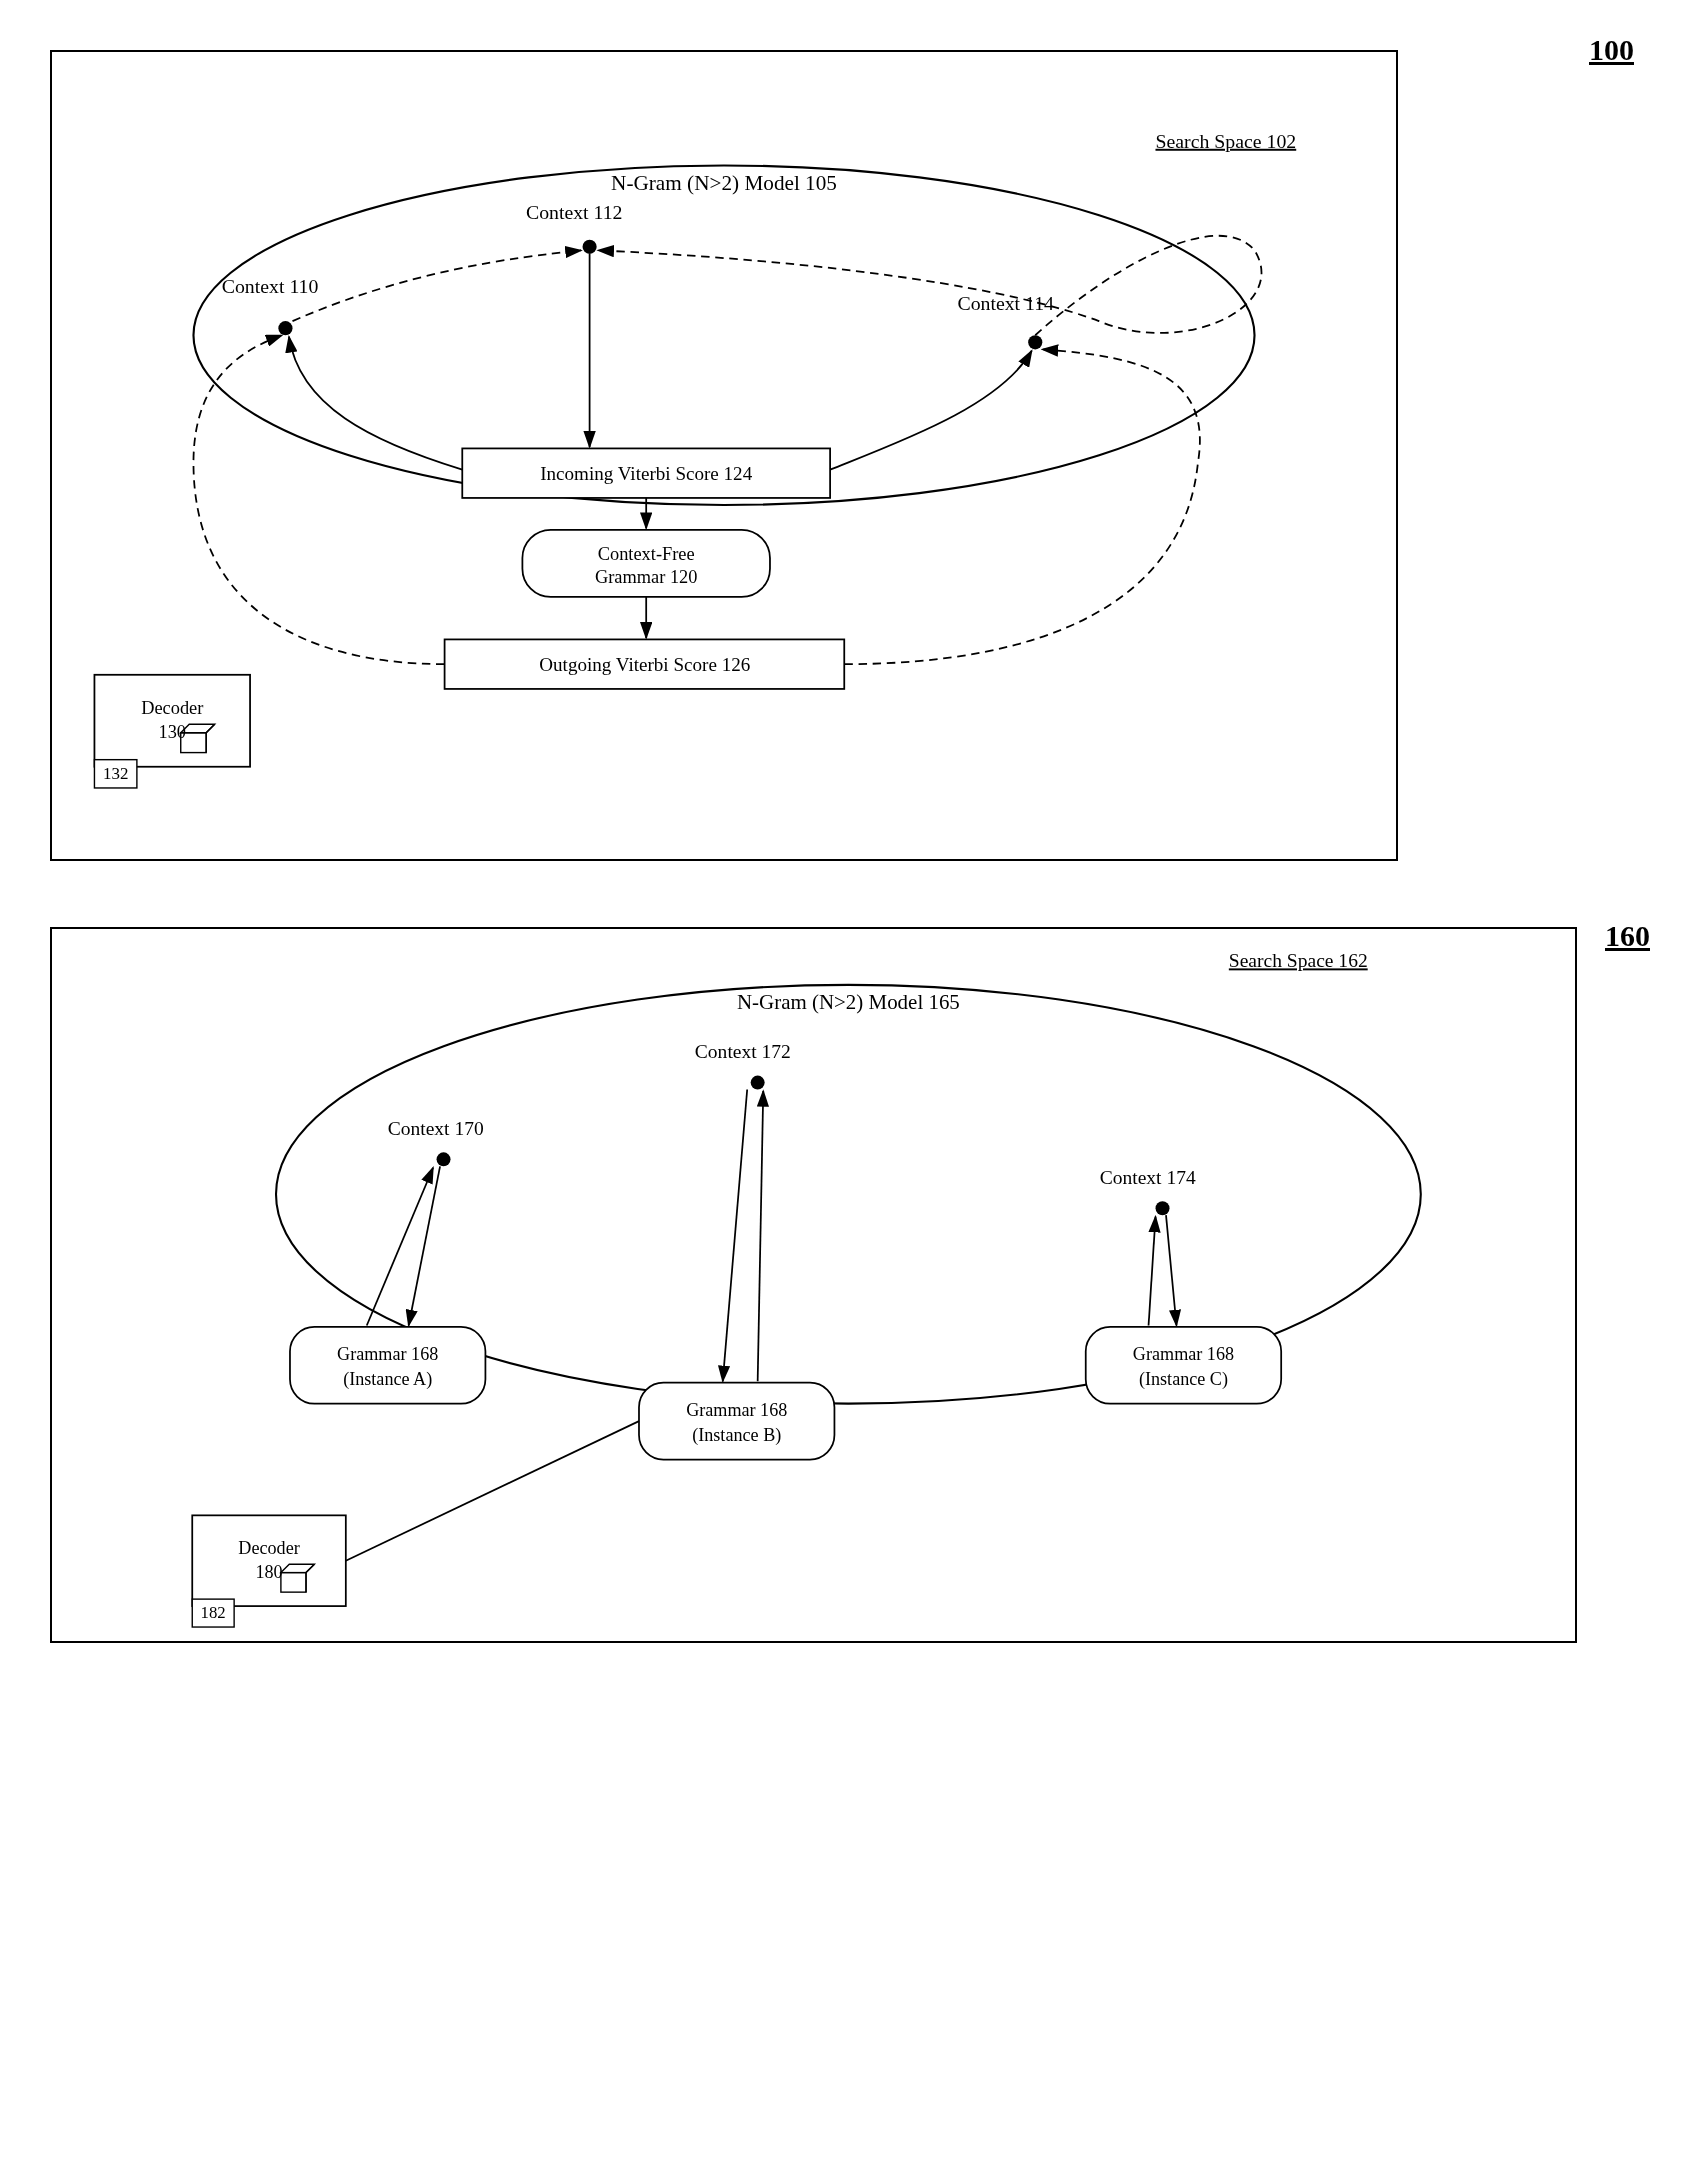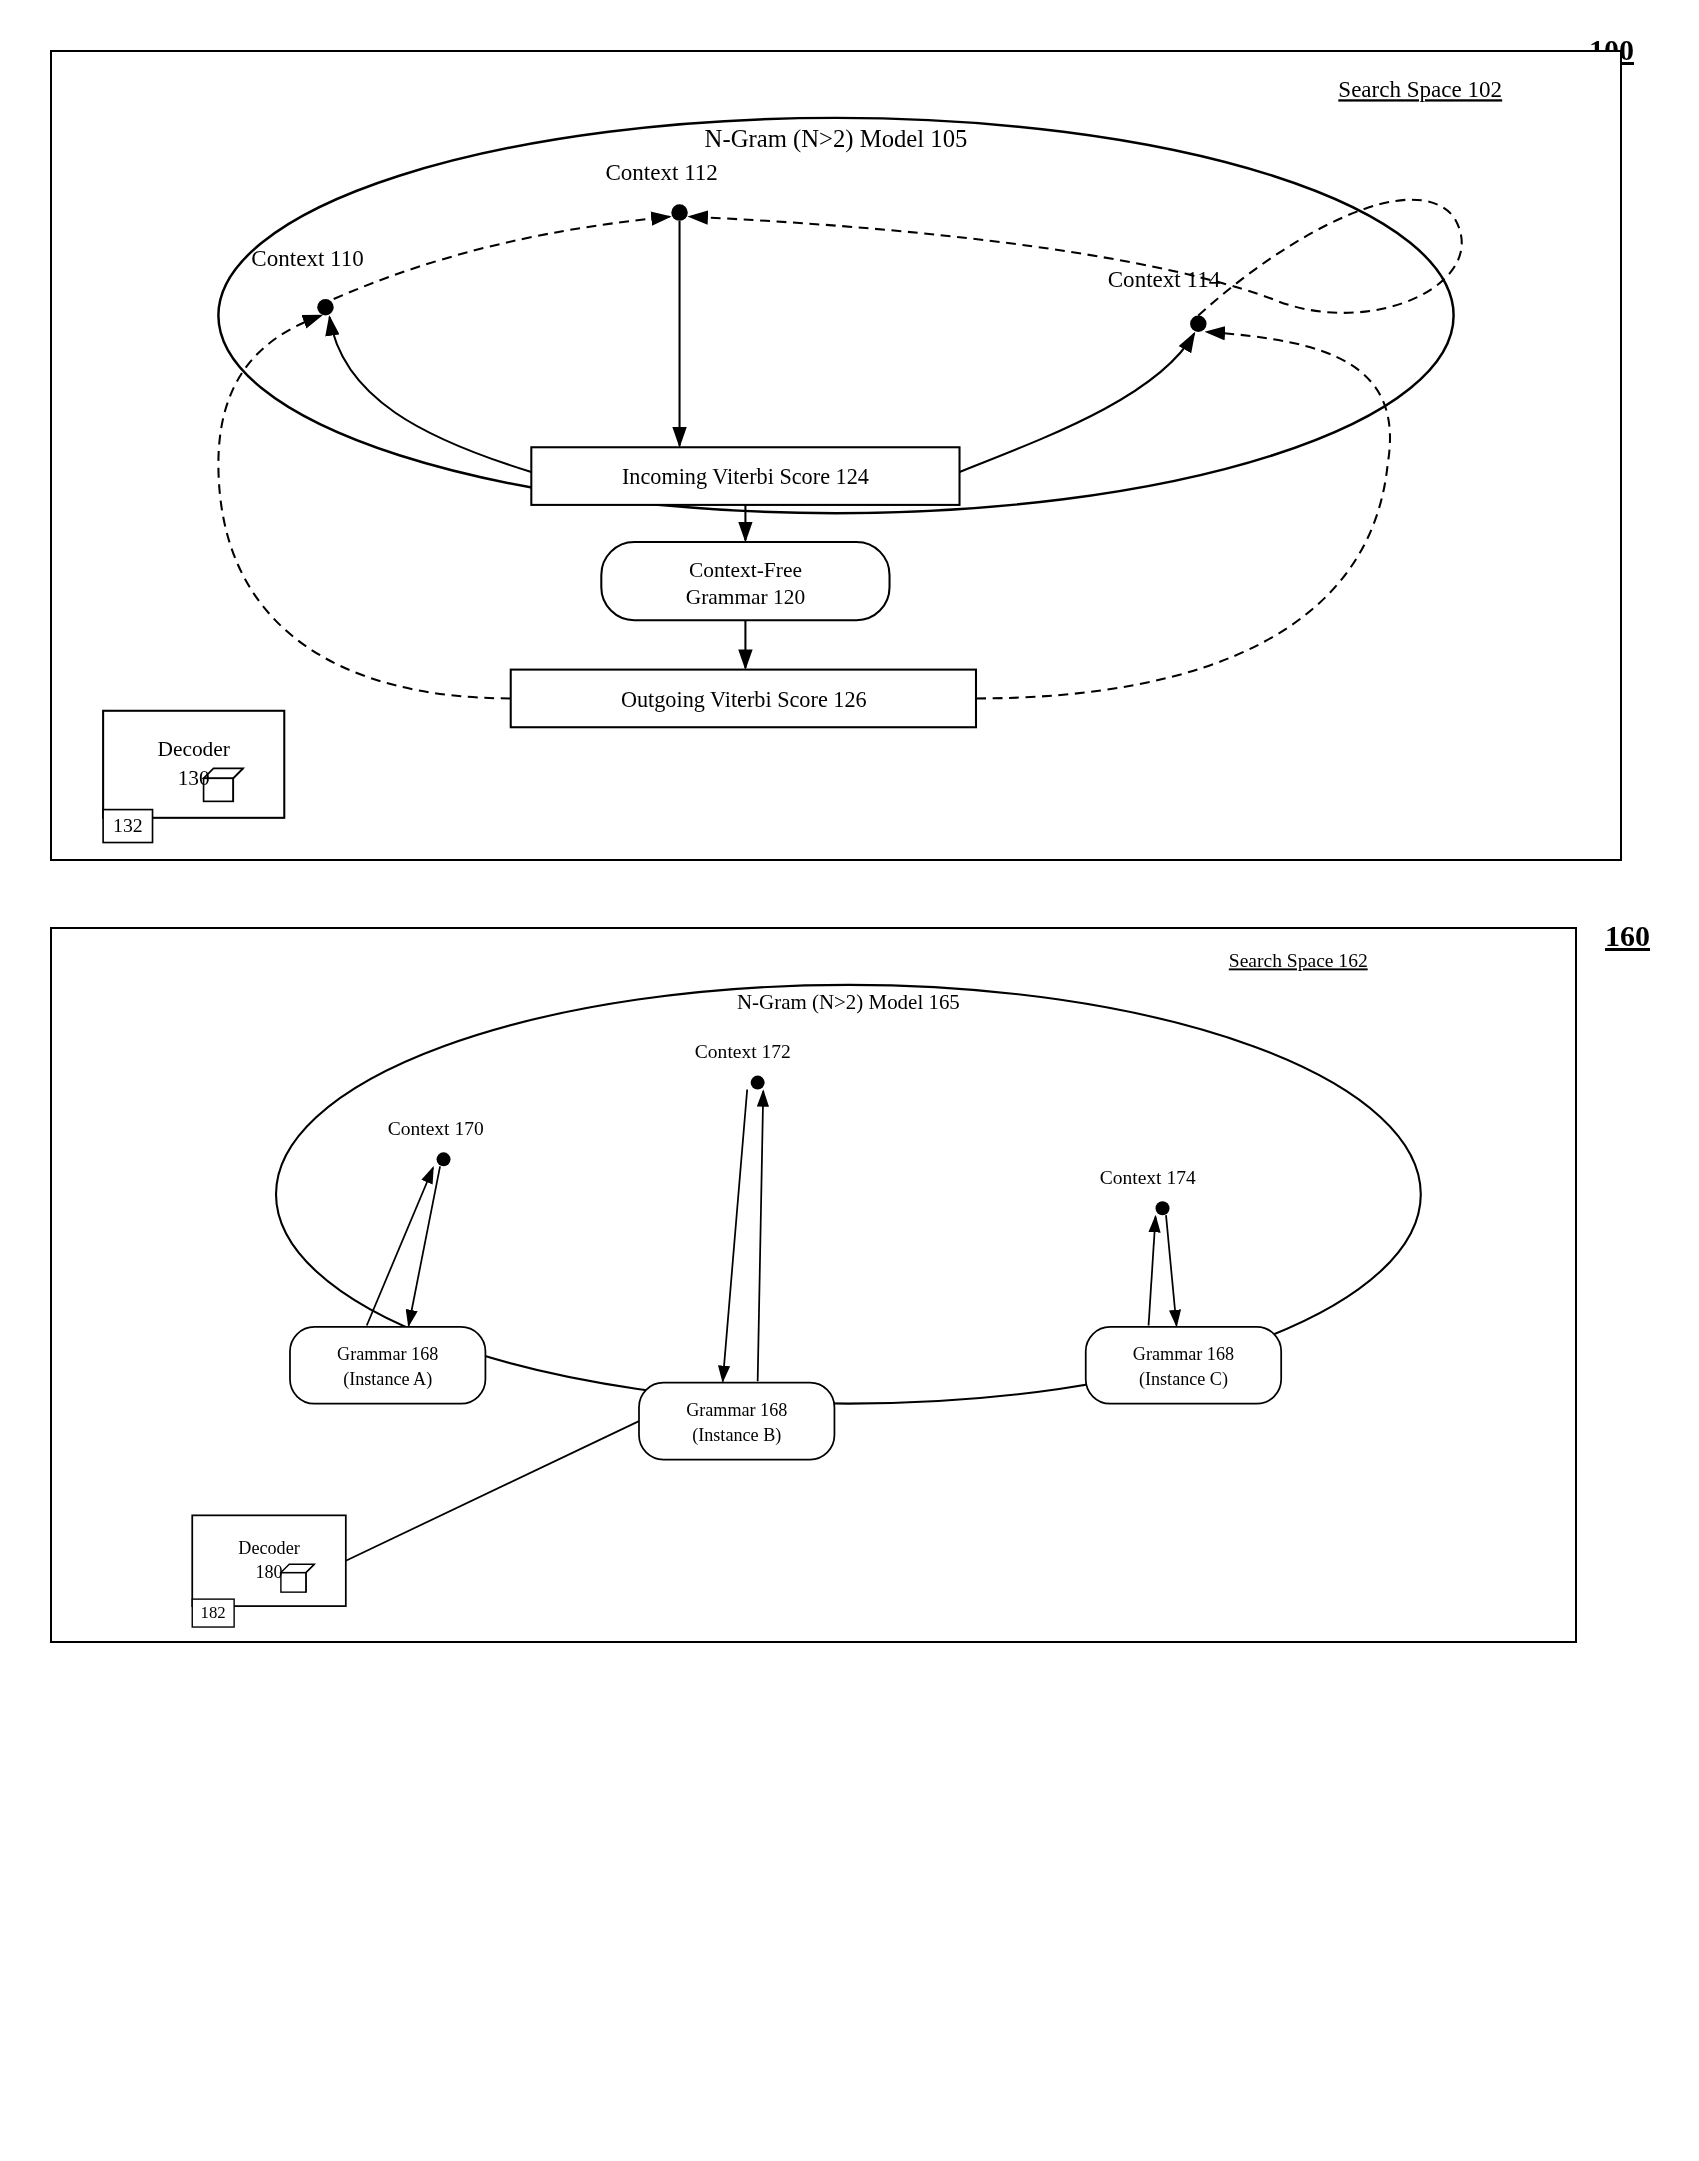--- a/index.html
+++ b/index.html
@@ -22,21 +22,21 @@
     }
 
     .figure-box {
       border: 2.5px solid #000;
       position: relative;
       background: #fff;
     }
 
     
     .fig100 {
-      width: 1572px;
+      width: 1348px;
       height: 811px;
       margin-top: 16.6px;
     }
 
     
     .diagram-svg {
       width: 100%;
       height: 100%;
     }
 

